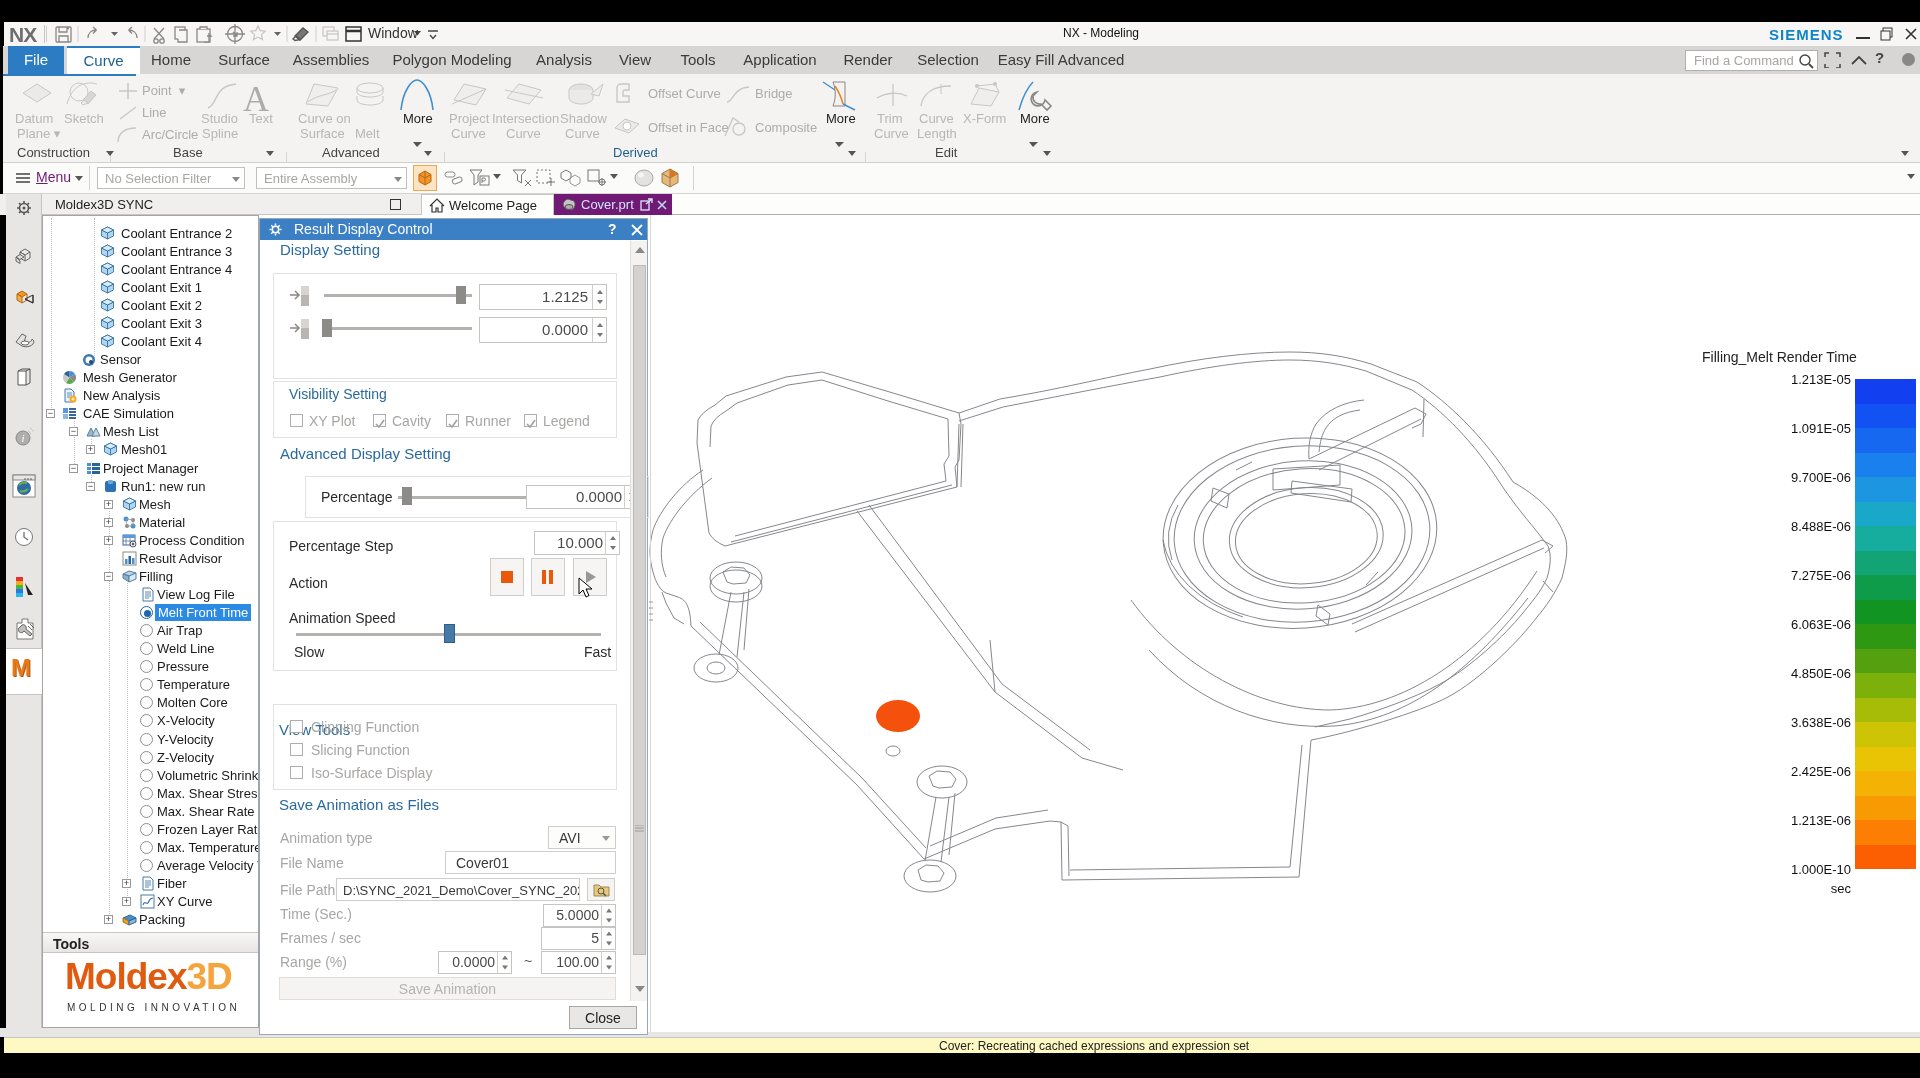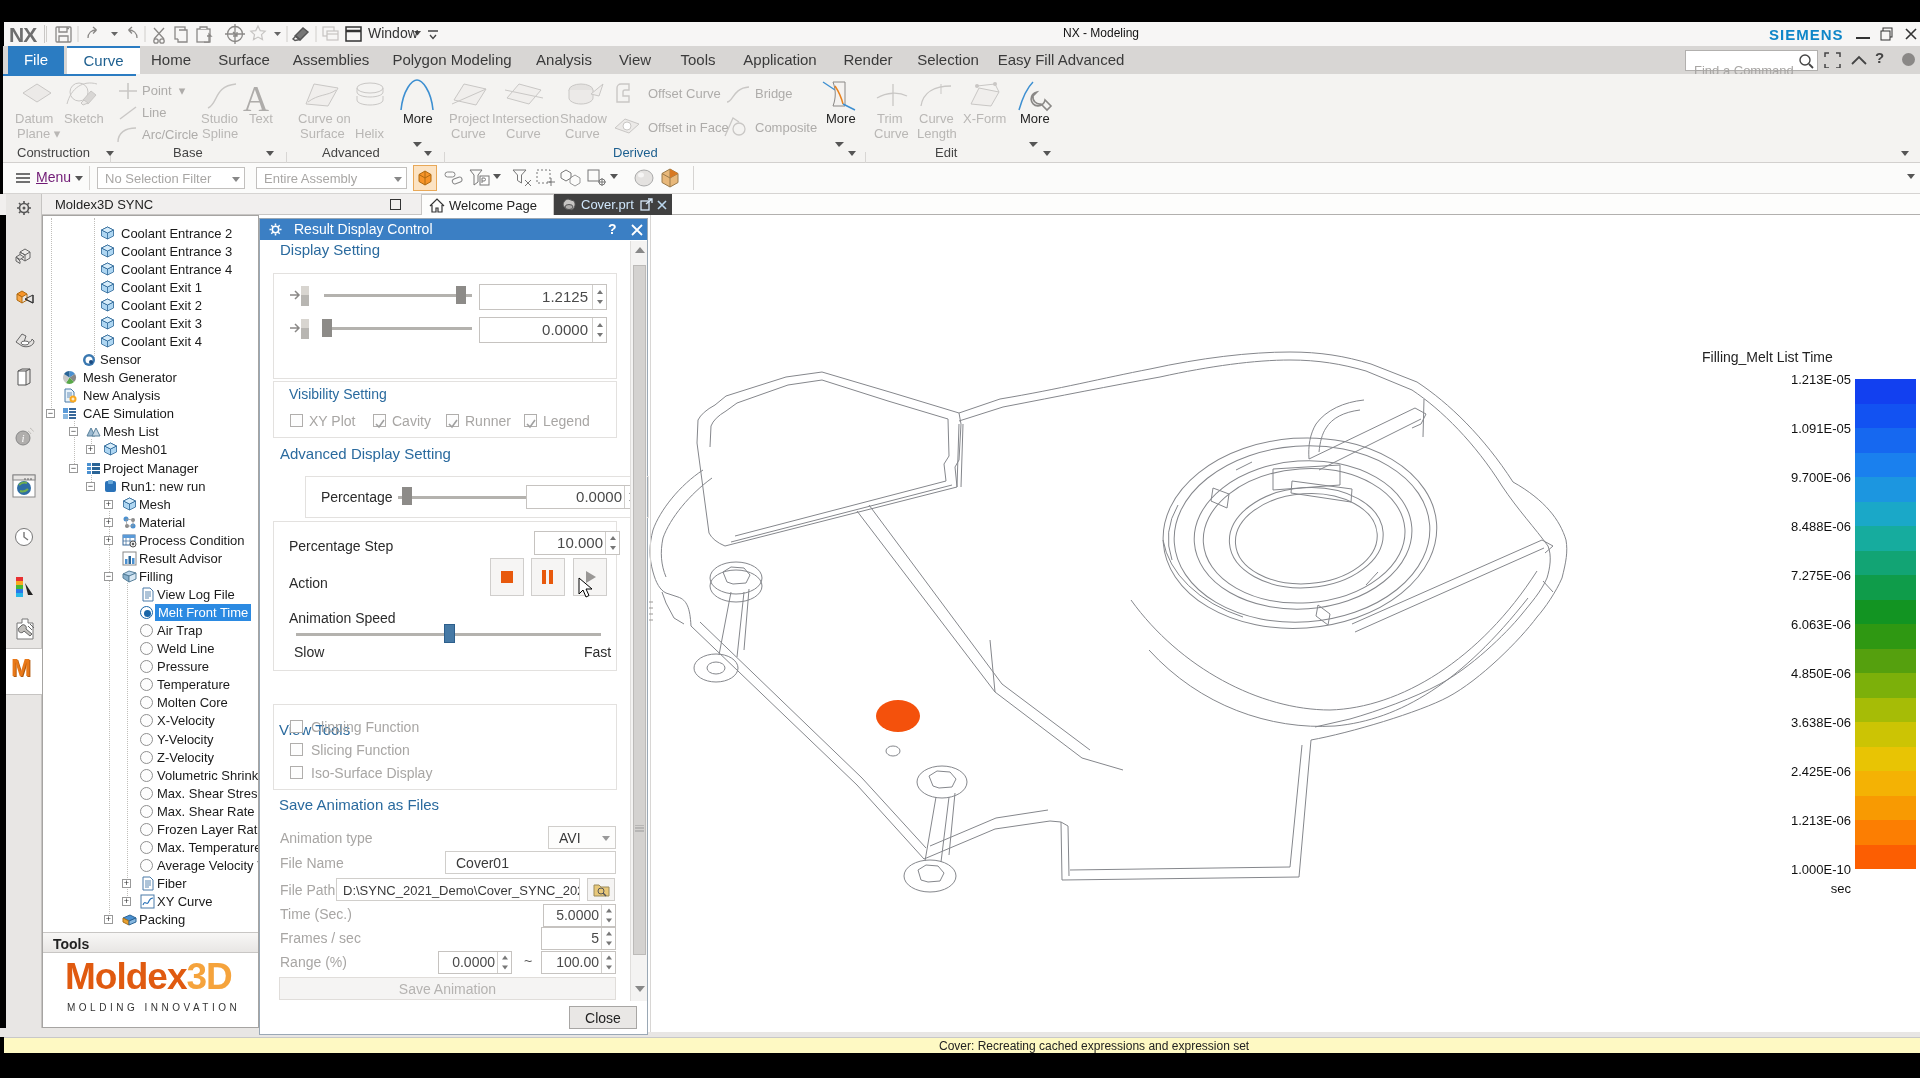--- a/index.html
+++ b/index.html
@@ -96,21 +96,21 @@
     <div class="mtab" style="left:284px;width:88px;">Assemblies</div>
     <div class="mtab" style="left:380px;width:138px;">Polygon Modeling</div>
     <div class="mtab" style="left:527px;width:68px;">Analysis</div>
     <div class="mtab" style="left:607px;width:50px;">View</div>
     <div class="mtab" style="left:668px;width:54px;">Tools</div>
     <div class="mtab" style="left:732px;width:90px;">Application</div>
     <div class="mtab" style="left:833px;width:64px;">Render</div>
     <div class="mtab" style="left:908px;width:74px;">Selection</div>
     <div class="mtab" style="left:990px;width:136px;">Easy Fill Advanced</div>
     <div class="abs" style="left:1682px;top:4px;width:133px;height:21px;background:#fff;border:1px solid #b2b0ae;">
-      <div class="abs" style="left:8px;top:12px;font-size:13px;color:#a8a6a4;">Find a Command</div>
+      <div class="abs" style="left:8px;top:2px;font-size:13px;color:#a8a6a4;">Find a Command</div>
       <svg class="abs" style="left:112px;top:2px" width="17" height="17">
           <circle cx="7" cy="7" r="5" fill="none" stroke="#444" stroke-width="1.4"></circle>
           <path d="M11 11l4 4" stroke="#444" stroke-width="1.8"></path>
         </svg>
     </div>
     <svg class="abs" style="left:1821px;top:6px" width="17" height="16">
         <path d="M1 5V1h4M12 1h4v4M16 12v4h-4M5 16H1v-4" stroke="#444" fill="none" stroke-width="1.5"></path>
       </svg>
     <svg class="abs" style="left:1847px;top:8px" width="18" height="12">
         <path d="M2 10L9 3l7 7" stroke="#444" fill="none" stroke-width="1.8"></path>
@@ -157,21 +157,21 @@
     <svg class="abs" style="left:299px;top:6px" width="40" height="30" viewBox="0 0 40 30">
         <path d="M4 24L12 4l24 4-10 18z" fill="#f0eeec" stroke="#c9c7c5"></path>
         <path d="M6 22C16 14 26 16 34 10" fill="none" stroke="#c9c7c5"></path>
       </svg>
     <div class="glabel gray" style="left:295px;bottom:36px;">Curve on</div>
     <div class="glabel gray" style="left:297px;bottom:21px;">Surface</div>
     <svg class="abs" style="left:350px;top:6px" width="34" height="30" viewBox="0 0 34 30">
         <ellipse cx="17" cy="8" rx="13" ry="5" fill="none" stroke="#c9c7c5"></ellipse>
         <path d="M4 8v4c0 3 6 5 13 5s13-2 13-5V8M4 16v4c0 3 6 5 13 5s13-2 13-5v-4" fill="none" stroke="#c9c7c5"></path>
       </svg>
-    <div class="glabel gray" style="left:352px;bottom:21px;">Helix</div>
+    <div class="glabel gray" style="left:352px;bottom:21px;">Melt</div>
     <svg class="abs" style="left:395px;top:4px" width="38" height="34">
         <path d="M3 32C5 12 14 2 19 2s14 10 16 30" fill="none" stroke="#3d8fd1" stroke-width="1.6"></path>
       </svg>
     <div class="glabel" style="left:400px;bottom:36px;color:#222;">More</div>
     <svg class="abs" style="left:410px;top:68px" width="10" height="6">
         <path d="M0 0l4 5 5-5z" fill="#555"></path>
       </svg>
     <div class="sep" style="left:441px;"></div>
 
     <svg class="abs" style="left:447px;top:6px" width="40" height="28" viewBox="0 0 40 28">
@@ -351,21 +351,21 @@
     <div class="abs" style="left:42px;top:0;width:379px;height:21px;background:#f1efee;border-bottom:1px solid #c8c6c4;">
       <div class="abs" style="left:13px;top:3px;font-size:13px;color:#222;">Moldex3D SYNC</div>
       <div class="abs" style="left:348px;top:5px;width:11px;height:11px;border:1.5px solid #333;"></div>
     </div>
     <div class="abs" style="left:421px;top:0;width:133px;height:21px;background:#fdfdfc;border:1px solid #c8c6c4;border-bottom:0;">
       <svg class="abs" style="left:7px;top:3px" width="16" height="15" viewBox="0 0 16 15">
           <path d="M1 8L8 1l7 7M3 7v7h4v-4h2v4h4V7" fill="none" stroke="#333" stroke-width="1.2"></path>
         </svg>
       <div class="abs" style="left:27px;top:3px;font-size:13px;color:#222;">Welcome Page</div>
     </div>
-    <div class="abs" style="left:554px;top:0;width:118px;height:21px;background:#404040;">
+    <div class="abs" style="left:554px;top:0;width:118px;height:21px;background:#701a75;">
       <svg class="abs" style="left:7px;top:3px" width="16" height="15" viewBox="0 0 16 15">
           <path d="M3 10c-2-3 0-7 4-8l6 2c2 3 1 7-2 9z" fill="#c8c6c4" stroke="#555"></path>
           <ellipse cx="8" cy="10" rx="4" ry="2.5" fill="#b0aeac" stroke="#555"></ellipse>
         </svg>
       <div class="abs" style="left:27px;top:3px;font-size:13px;color:#cfe6fa;">Cover.prt</div>
       <svg class="abs" style="left:86px;top:4px" width="13" height="13" viewBox="0 0 13 13">
           <rect x="1" y="3" width="8" height="9" fill="none" stroke="#d7e9f9" stroke-width="1.3"></rect>
           <path d="M6 6l6-5M8 1h4v4" stroke="#d7e9f9" fill="none" stroke-width="1.3"></path>
         </svg>
       <svg class="abs" style="left:103px;top:6px" width="10" height="10">
@@ -432,21 +432,21 @@
         <ellipse cx="930" cy="876" rx="26" ry="16"></ellipse>
         <path d="M918,870 L926,865 L938,866 L944,873 L940,881 L928,882 L921,880 Z"></path>
         <path d="M936,797 L925,861 M949,797 L941,862 M955,793 L949,855"></path>
       </g>
 
       <path d="M662,592 L666,603 674,618 684,624"></path>
       </g>
       <ellipse cx="898" cy="716" rx="22" ry="16" fill="#f4510c"></ellipse>
       <ellipse cx="893" cy="751" rx="7" ry="5" fill="none" stroke="#85878c"></ellipse>
     </svg>
-      <div class="abs" style="left:1443px;top:134px;font-size:14px;color:#222;">Filling_Melt List Time</div>
+      <div class="abs" style="left:1443px;top:134px;font-size:14px;color:#222;">Filling_Melt Render Time</div>
       <div class="abs" style="left:1596px;top:164px;width:61px;height:490px;background:linear-gradient(to bottom,#1240f0 0% 5%,#1252f2 5% 10%,#1668f0 10% 15%,#1a80ee 15% 20%,#1c96e0 20% 25%,#1aa8c8 25% 30%,#16ac9e 30% 35%,#12a474 35% 40%,#0f9c4a 40% 45%,#129422 45% 50%,#2f9812 50% 55%,#55a00e 55% 60%,#7cb00a 60% 65%,#a6bc06 65% 70%,#ccc404 70% 75%,#e8c404 75% 80%,#f4b204 80% 85%,#f89a02 85% 90%,#fc7e02 90% 95%,#fc5e02 95% 100%);"></div>
       <div class="abs" style="left:1502px;top:157px;width:90px;text-align:right;font-size:13px;color:#111;">1.213E-05</div>
       <div class="abs" style="left:1502px;top:206px;width:90px;text-align:right;font-size:13px;color:#111;">1.091E-05</div>
       <div class="abs" style="left:1502px;top:255px;width:90px;text-align:right;font-size:13px;color:#111;">9.700E-06</div>
       <div class="abs" style="left:1502px;top:304px;width:90px;text-align:right;font-size:13px;color:#111;">8.488E-06</div>
       <div class="abs" style="left:1502px;top:353px;width:90px;text-align:right;font-size:13px;color:#111;">7.275E-06</div>
       <div class="abs" style="left:1502px;top:402px;width:90px;text-align:right;font-size:13px;color:#111;">6.063E-06</div>
       <div class="abs" style="left:1502px;top:451px;width:90px;text-align:right;font-size:13px;color:#111;">4.850E-06</div>
       <div class="abs" style="left:1502px;top:500px;width:90px;text-align:right;font-size:13px;color:#111;">3.638E-06</div>
       <div class="abs" style="left:1502px;top:549px;width:90px;text-align:right;font-size:13px;color:#111;">2.425E-06</div>

